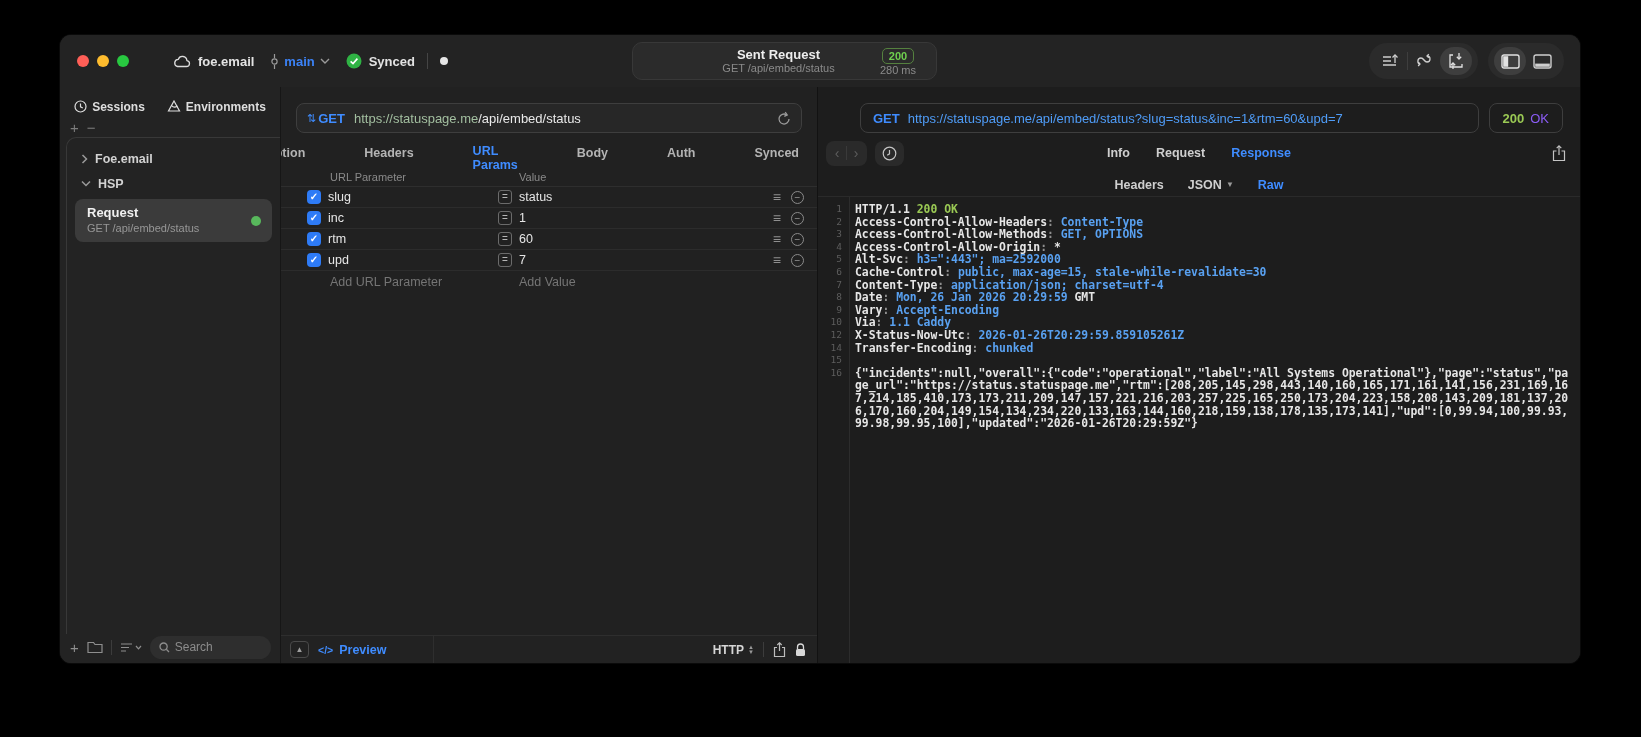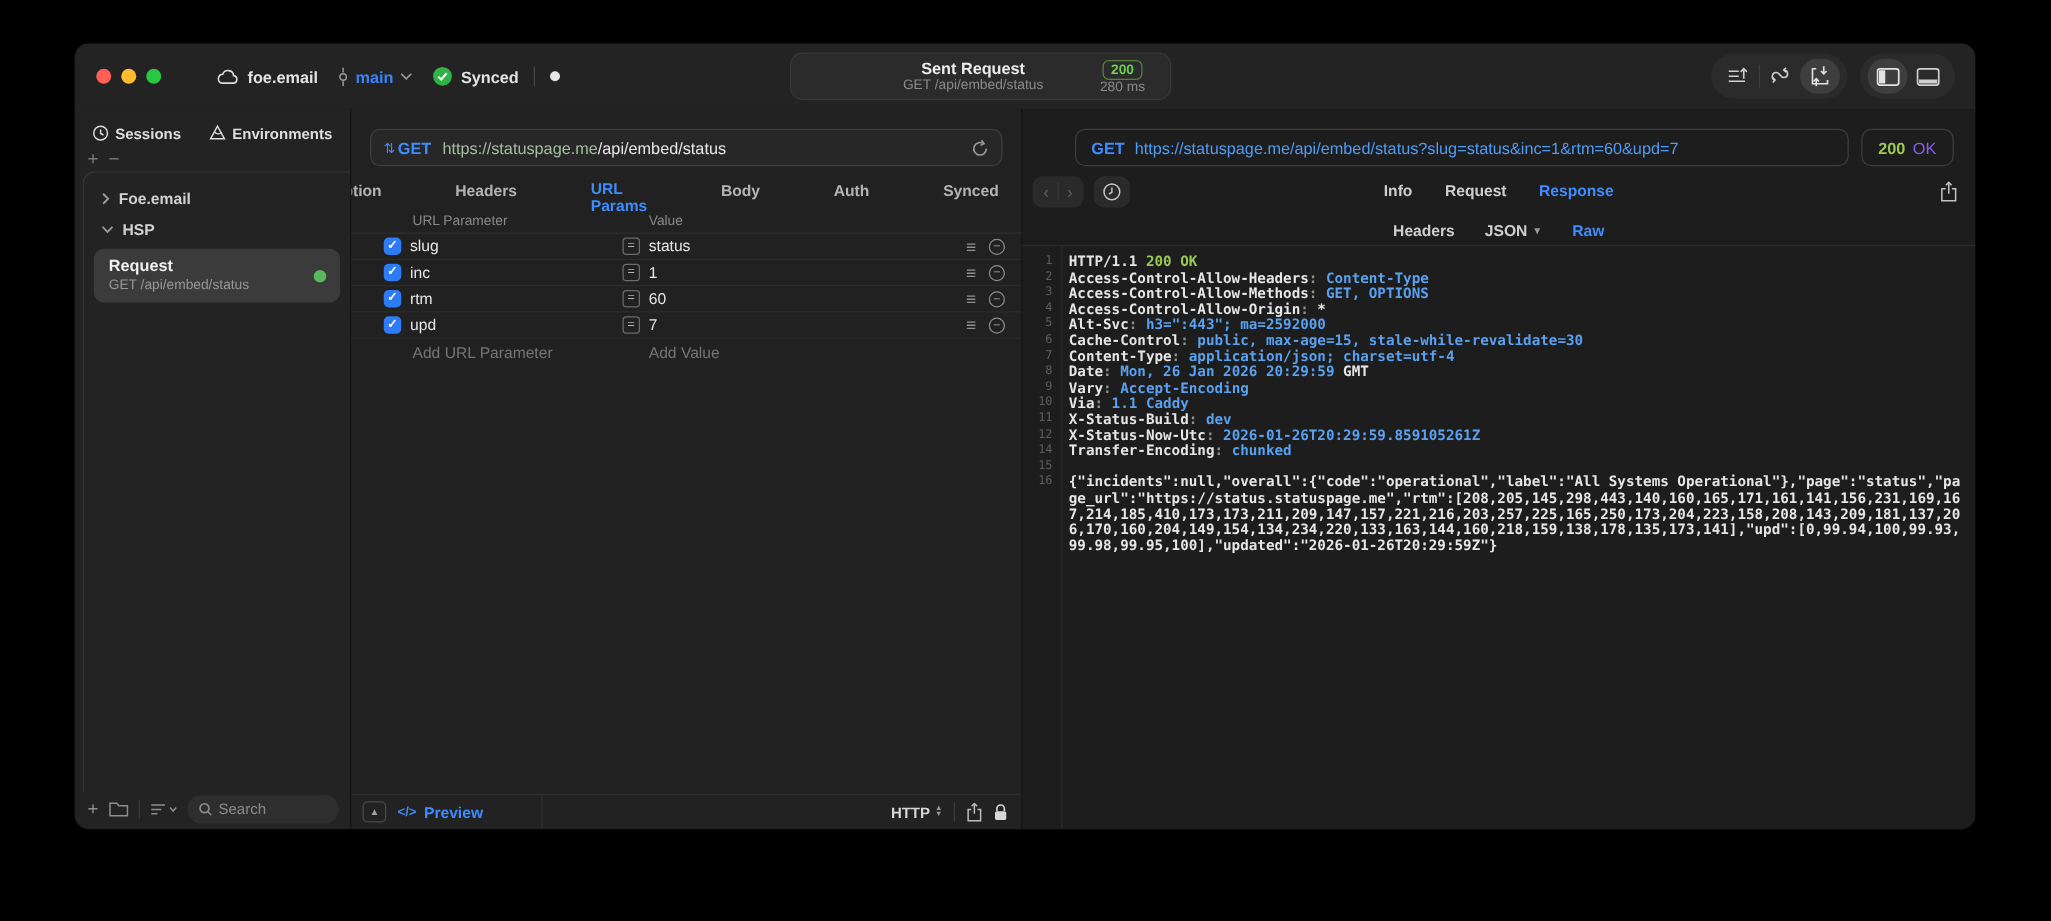--- a/index.html
+++ b/index.html
@@ -527,24 +527,20 @@
           </div>
           <div class="rline">
             <span class="gut">9</span>
             <span class="lct"><span class="w">Vary</span><span class="d">: </span><span class="b">Accept-Encoding</span></span>
           </div>
           <div class="rline">
             <span class="gut">10</span>
             <span class="lct"><span class="w">Via</span><span class="d">: </span><span class="b">1.1 Caddy</span></span>
           </div>
           <div class="rline">
-            <span class="gut">11</span>
-            <span class="lct"><span class="w">X-Status-Build</span><span class="d">: </span><span class="b">dev</span></span>
-          </div>
-          <div class="rline">
             <span class="gut">12</span>
             <span class="lct"><span class="w">X-Status-Now-Utc</span><span class="d">: </span><span class="b">2026-01-26T20:29:59.859105261Z</span></span>
           </div>
           <div class="rline">
             <span class="gut">14</span>
             <span class="lct"><span class="w">Transfer-Encoding</span><span class="d">: </span><span class="b">chunked</span></span>
           </div>
           <div class="rline">
             <span class="gut">15</span>
             <span class="lct"></span>

